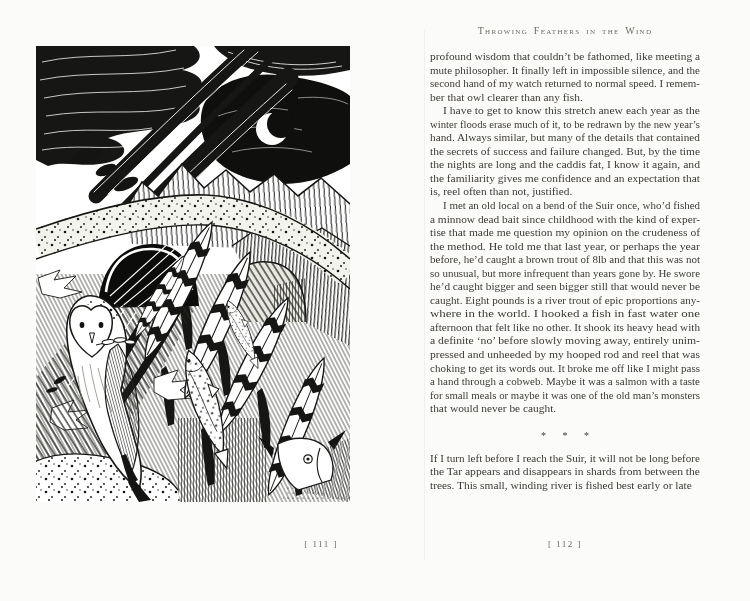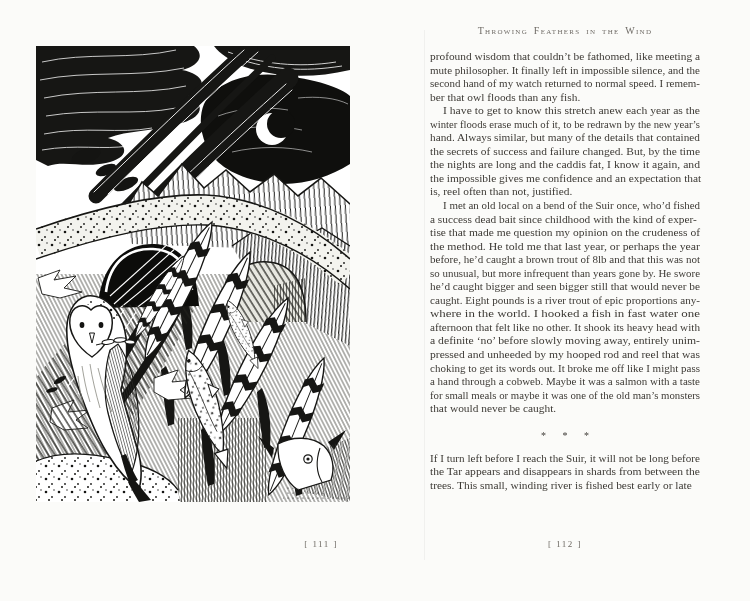--- a/index.html
+++ b/index.html
@@ -259,34 +259,34 @@
   <div class="page-number left">[ 111 ]</div>
 
   <div class="running-header">Throwing Feathers in the Wind</div>
 
   <div class="body-text">
     <div id="body-blocks">
         <div class="para">
           <div class="tline first"><span style="transform: scaleX(0.996712);">profound wisdom that couldn’t be fathomed, like meeting a</span></div>
           <div class="tline"><span style="transform: scaleX(0.966551);">mute philosopher. It finally left in impossible silence, and the</span></div>
           <div class="tline"><span style="transform: scaleX(0.962352);">second hand of my watch returned to normal speed. I remem-</span></div>
-          <div class="tline"><span style="transform: scaleX(1);">ber that owl floods than any fish.</span></div>
+          <div class="tline"><span style="transform: scaleX(1);">ber that owl clearer than any fish.</span></div>
         </div>
         <div class="para indent">
           <div class="tline first"><span style="transform: scaleX(1.02333);">I have to get to know this stretch anew each year as the</span></div>
           <div class="tline"><span style="transform: scaleX(0.937653);">winter floods erase much of it, to be redrawn by the new year’s</span></div>
           <div class="tline"><span style="transform: scaleX(0.988332);">hand. Always similar, but many of the details that contained</span></div>
           <div class="tline"><span style="transform: scaleX(1.00424);">the secrets of success and failure changed. But, by the time</span></div>
           <div class="tline"><span style="transform: scaleX(1.02345);">the nights are long and the caddis fat, I know it again, and</span></div>
-          <div class="tline"><span style="transform: scaleX(1.00191);">the impossible gives me confidence and an expectation that</span></div>
+          <div class="tline"><span style="transform: scaleX(1.00191);">the familiarity gives me confidence and an expectation that</span></div>
           <div class="tline"><span style="transform: scaleX(1);">is, reel often than not, justified.</span></div>
         </div>
         <div class="para indent">
           <div class="tline first"><span style="transform: scaleX(0.960355);">I met an old local on a bend of the Suir once, who’d fished</span></div>
-          <div class="tline"><span style="transform: scaleX(0.995621);">a success dead bait since childhood with the kind of exper-</span></div>
+          <div class="tline"><span style="transform: scaleX(0.995621);">a minnow dead bait since childhood with the kind of exper-</span></div>
           <div class="tline"><span style="transform: scaleX(1.00887);">tise that made me question my opinion on the crudeness of</span></div>
           <div class="tline"><span style="transform: scaleX(1.03647);">the method. He told me that last year, or perhaps the year</span></div>
           <div class="tline"><span style="transform: scaleX(0.968827);">before, he’d caught a brown trout of 8lb and that this was not</span></div>
           <div class="tline"><span style="transform: scaleX(0.95936);">so unusual, but more infrequent than years gone by. He swore</span></div>
           <div class="tline"><span style="transform: scaleX(0.990201);">he’d caught bigger and seen bigger still that would never be</span></div>
           <div class="tline"><span style="transform: scaleX(0.977652);">caught. Eight pounds is a river trout of epic proportions any-</span></div>
           <div class="tline"><span style="transform: scaleX(1.13505);">where in the world. I hooked a fish in fast water one</span></div>
           <div class="tline"><span style="transform: scaleX(0.981038);">afternoon that felt like no other. It shook its heavy head with</span></div>
           <div class="tline"><span style="transform: scaleX(1.02595);">a definite ‘no’ before slowly moving away, entirely unim-</span></div>
           <div class="tline"><span style="transform: scaleX(1.01617);">pressed and unheeded by my hooped rod and reel that was</span></div>

